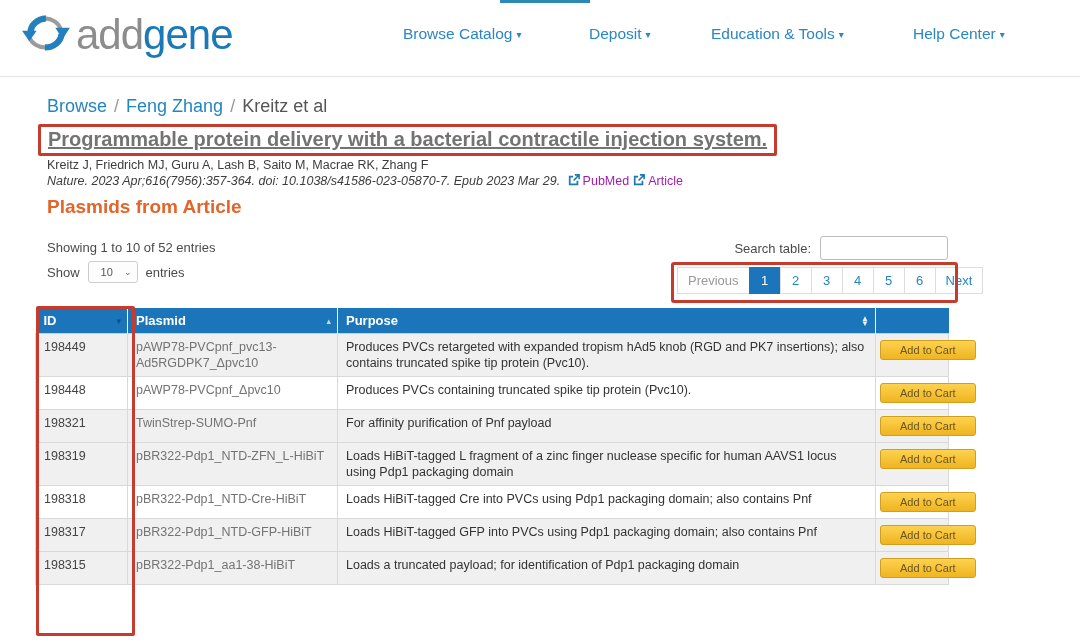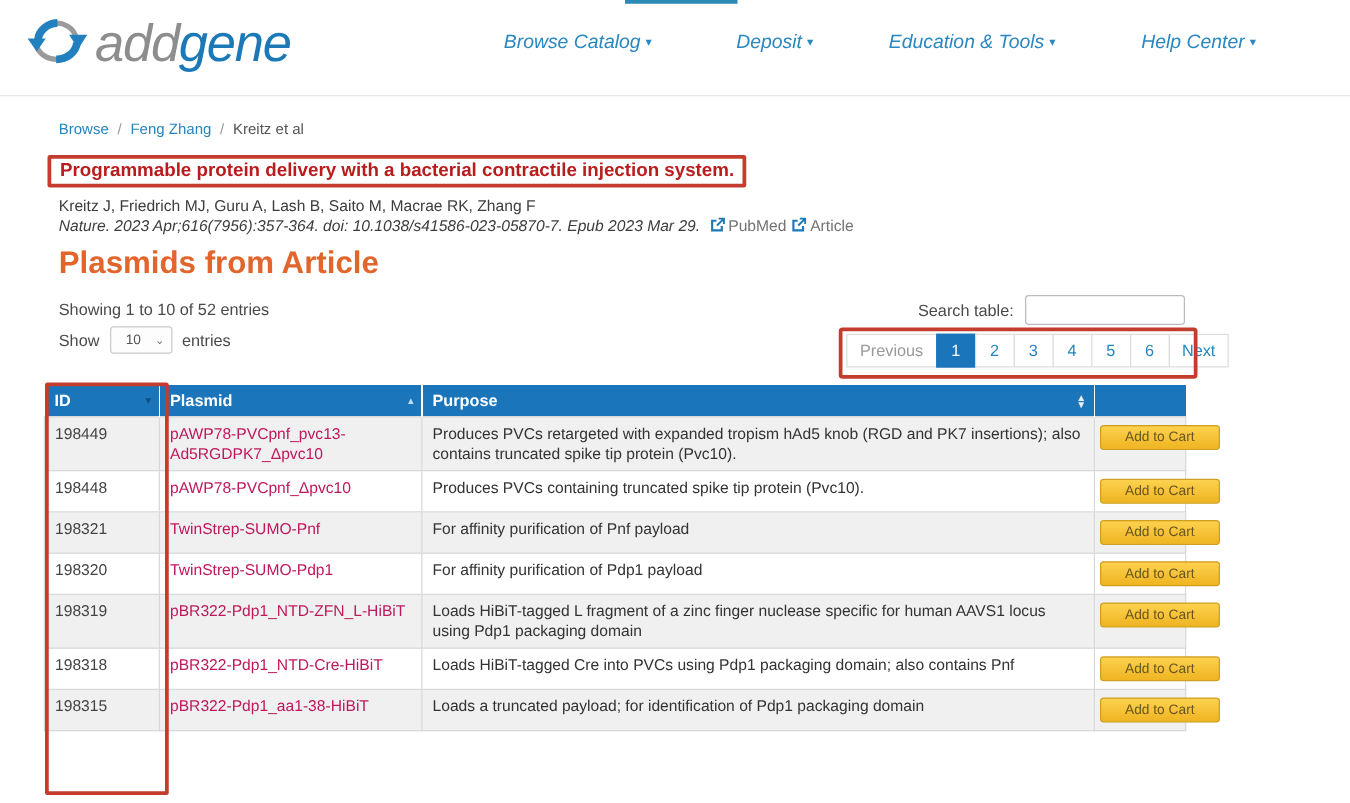--- a/index.html
+++ b/index.html
@@ -2,46 +2,46 @@
 <html><head>
 <meta charset="utf-8">
 <style>
   html,body{margin:0;padding:0;background:#fff;}
   .page{position:relative;width:1080px;height:642px;background:#fff;overflow:hidden;
         font-family:"Liberation Sans","DejaVu Sans",sans-serif;color:#3d3d3d;}
 
   
   .topbar-accent{position:absolute;left:500px;top:0;width:90px;height:3px;background:#2C88B5;}
   .site-header{position:absolute;left:0;top:0;width:1080px;height:77px;background:#fff;
-               border-bottom:1px solid #e7e7e7;box-sizing:border-box;font-style:italic;}
+               border-bottom:1px solid #e7e7e7;box-sizing:border-box;}
   .logo{position:absolute;left:20px;top:10px;display:flex;align-items:center;cursor:pointer;}
   .logo svg{width:54px;height:50px;}
   .logo-text{font-size:42px;letter-spacing:-1px;line-height:1;margin-left:2px;}
   .logo-add{color:#8d8d8d;}
   .logo-gene{color:#1B79B8;}
   .main-nav{position:absolute;top:0;left:0;width:1076px;height:70px;}
   .nav-item{position:absolute;top:25px;font-size:15.5px;color:#2B87C0;cursor:pointer;white-space:nowrap;}
   .nav-item .caret{font-size:10px;margin-left:4px;position:relative;top:-1px;}
 
   
-  .breadcrumb{position:absolute;left:47px;top:96px;font-size:12px;color:#666;}
+  .breadcrumb{position:absolute;left:47px;top:96px;font-size:18px;color:#666;}
   .breadcrumb .crumb-link{color:#2585BE;cursor:pointer;}
   .breadcrumb .sep{color:#999;margin:0 7px;}
   .breadcrumb .crumb-current{color:#555;}
 
   .title-annotation{position:absolute;left:38px;top:124px;border:3px solid #C43C2D;border-radius:2px;
                     padding:1px 7px 2px 7px;background:transparent;}
-  .article-title{font-size:15px;font-weight:bold;color:#b91c1c;white-space:nowrap;}
+  .article-title{font-size:20px;font-weight:bold;color:#737373;white-space:nowrap;text-decoration:underline;}
   .article-authors{position:absolute;left:47px;top:158px;font-size:12.5px;color:#3d3d3d;}
   .article-citation{position:absolute;left:47px;top:174px;font-size:12.5px;color:#3d3d3d;font-style:italic;}
   .article-citation .cite-links{font-style:normal;}
-  .cite-link{color:#737373;cursor:pointer;margin-left:4px;white-space:nowrap;}
+  .cite-link{color:#a21caf;cursor:pointer;margin-left:4px;white-space:nowrap;}
   .cite-link svg{width:12px;height:12px;vertical-align:-1px;margin-right:3px;}
 
-  .section-heading{position:absolute;left:47px;top:196px;font-size:25px;font-weight:bold;color:#E2652B;}
+  .section-heading{position:absolute;left:47px;top:196px;font-size:19px;font-weight:bold;color:#E2652B;}
 
   
   .showing-text{position:absolute;left:47px;top:240px;font-size:13px;color:#4a4a4a;}
   .show-entries{position:absolute;left:47px;top:261px;font-size:13px;color:#4a4a4a;display:flex;align-items:center;gap:8px;}
   .page-size-select{width:50px;height:22px;border:1px solid #ccc;border-radius:3px;background:#fdfdfd;
                     font-size:11px;color:#555;display:inline-flex;align-items:center;justify-content:space-between;
                     padding:0 5px 0 12px;box-sizing:border-box;cursor:pointer;}
   .page-size-select .chev{font-size:9px;color:#666;}
 
   .search-wrap{position:absolute;left:660px;top:236px;width:288px;display:flex;align-items:center;
@@ -69,21 +69,21 @@
   .plasmid-table th:last-child{border-right:none;}
   .sort-icon{position:absolute;right:6px;top:50%;transform:translateY(-50%);font-size:9px;line-height:1;}
   .sort-desc{color:#0E4E85;}
   .sort-asc{color:#BFD9EE;}
   .sort-both{display:flex;flex-direction:column;color:rgba(255,255,255,.9);font-size:8px;line-height:5px;}
   .plasmid-table td{font-size:12.5px;color:#333;padding:5px 8px;vertical-align:top;
                     border:1px solid #d9d9d9;border-top:1px solid #cfcfcf;line-height:16px;
                     overflow-wrap:break-word;}
   .plasmid-table tr.striped td{background:#f0f0f0;}
   .plasmid-table td.cell-id{color:#444;}
-  .plasmid-table a.plasmid-link{color:#be185d;text-decoration:none;cursor:pointer;}
+  .plasmid-table a.plasmid-link{color:#737373;text-decoration:none;cursor:pointer;}
   .plasmid-table td.cell-action{text-align:center;padding:6px 4px;}
   .add-cart-btn{display:inline-block;font-size:11px;color:#6A5620;background:linear-gradient(#FDD24F,#EFB421);
                 border:1px solid #CFA01F;border-radius:3px;padding:3px 19px;cursor:pointer;white-space:nowrap;
                 font-family:"Liberation Sans",sans-serif;}
   .id-annotation{position:absolute;left:36px;top:306px;width:93px;height:324px;
                  border:3px solid #C43C2D;border-radius:2px;pointer-events:none;}
 </style>
 </head>
 <body>
 
@@ -189,39 +189,39 @@
           <td class="cell-plasmid"><a class="plasmid-link">pAWP78-PVCpnf_Δpvc10</a></td>
           <td class="cell-purpose">Produces PVCs containing truncated spike tip protein (Pvc10).</td>
           <td class="cell-action"><button class="add-cart-btn">Add to Cart</button></td>
         </tr>
         <tr class="striped">
           <td class="cell-id">198321</td>
           <td class="cell-plasmid"><a class="plasmid-link">TwinStrep-SUMO-Pnf</a></td>
           <td class="cell-purpose">For affinity purification of Pnf payload</td>
           <td class="cell-action"><button class="add-cart-btn">Add to Cart</button></td>
         </tr>
-        <tr>
-          <td class="cell-id">198320</td>
-          <td class="cell-plasmid"><a class="plasmid-link">TwinStrep-SUMO-Pdp1</a></td>
-          <td class="cell-purpose">For affinity purification of Pdp1 payload</td>
-          <td class="cell-action"><button class="add-cart-btn">Add to Cart</button></td>
-        </tr>
         <tr class="striped">
           <td class="cell-id">198319</td>
           <td class="cell-plasmid"><a class="plasmid-link">pBR322-Pdp1_NTD-ZFN_L-HiBiT</a></td>
           <td class="cell-purpose">Loads HiBiT-tagged L fragment of a zinc finger nuclease specific for human AAVS1 locus using Pdp1 packaging domain</td>
           <td class="cell-action"><button class="add-cart-btn">Add to Cart</button></td>
         </tr>
         <tr>
           <td class="cell-id">198318</td>
           <td class="cell-plasmid"><a class="plasmid-link">pBR322-Pdp1_NTD-Cre-HiBiT</a></td>
           <td class="cell-purpose">Loads HiBiT-tagged Cre into PVCs using Pdp1 packaging domain; also contains Pnf</td>
           <td class="cell-action"><button class="add-cart-btn">Add to Cart</button></td>
         </tr>
         <tr class="striped">
+          <td class="cell-id">198317</td>
+          <td class="cell-plasmid"><a class="plasmid-link">pBR322-Pdp1_NTD-GFP-HiBiT</a></td>
+          <td class="cell-purpose">Loads HiBiT-tagged GFP into PVCs using Pdp1 packaging domain; also contains Pnf</td>
+          <td class="cell-action"><button class="add-cart-btn">Add to Cart</button></td>
+        </tr>
+        <tr class="striped">
           <td class="cell-id">198315</td>
           <td class="cell-plasmid"><a class="plasmid-link">pBR322-Pdp1_aa1-38-HiBiT</a></td>
           <td class="cell-purpose">Loads a truncated payload; for identification of Pdp1 packaging domain</td>
           <td class="cell-action"><button class="add-cart-btn">Add to Cart</button></td>
         </tr>
       </tbody>
   </table>
   <div class="id-annotation"></div>
 
 </div>

